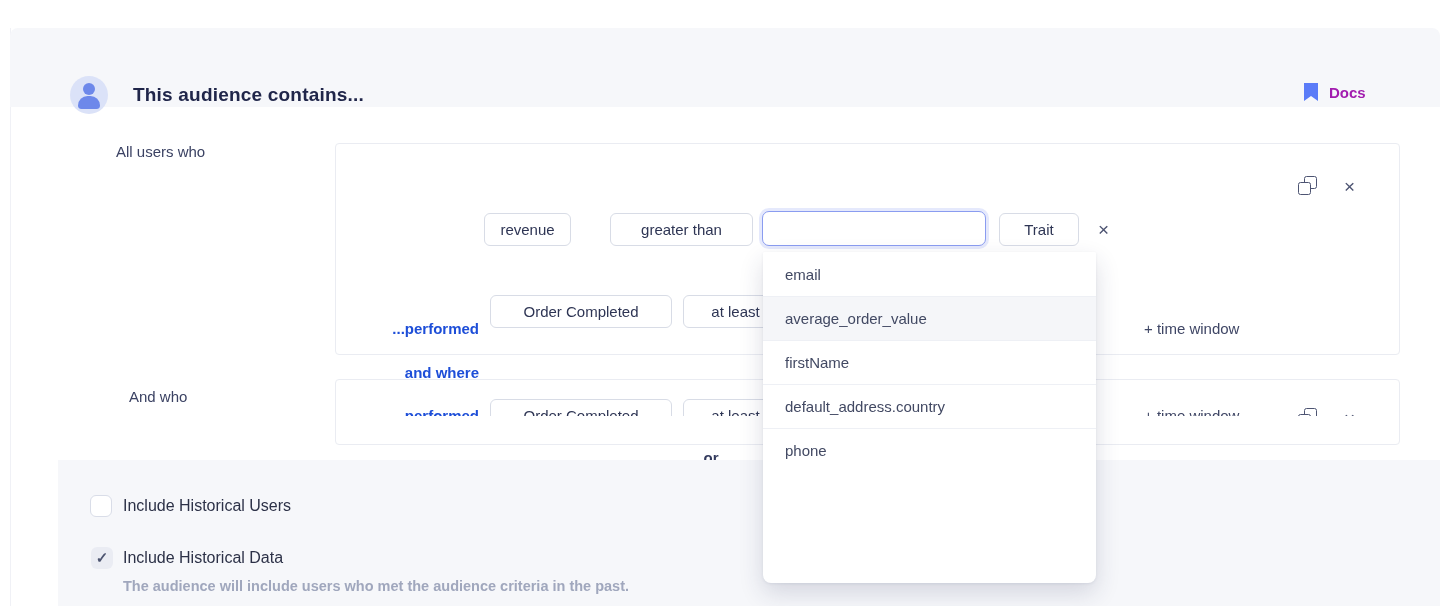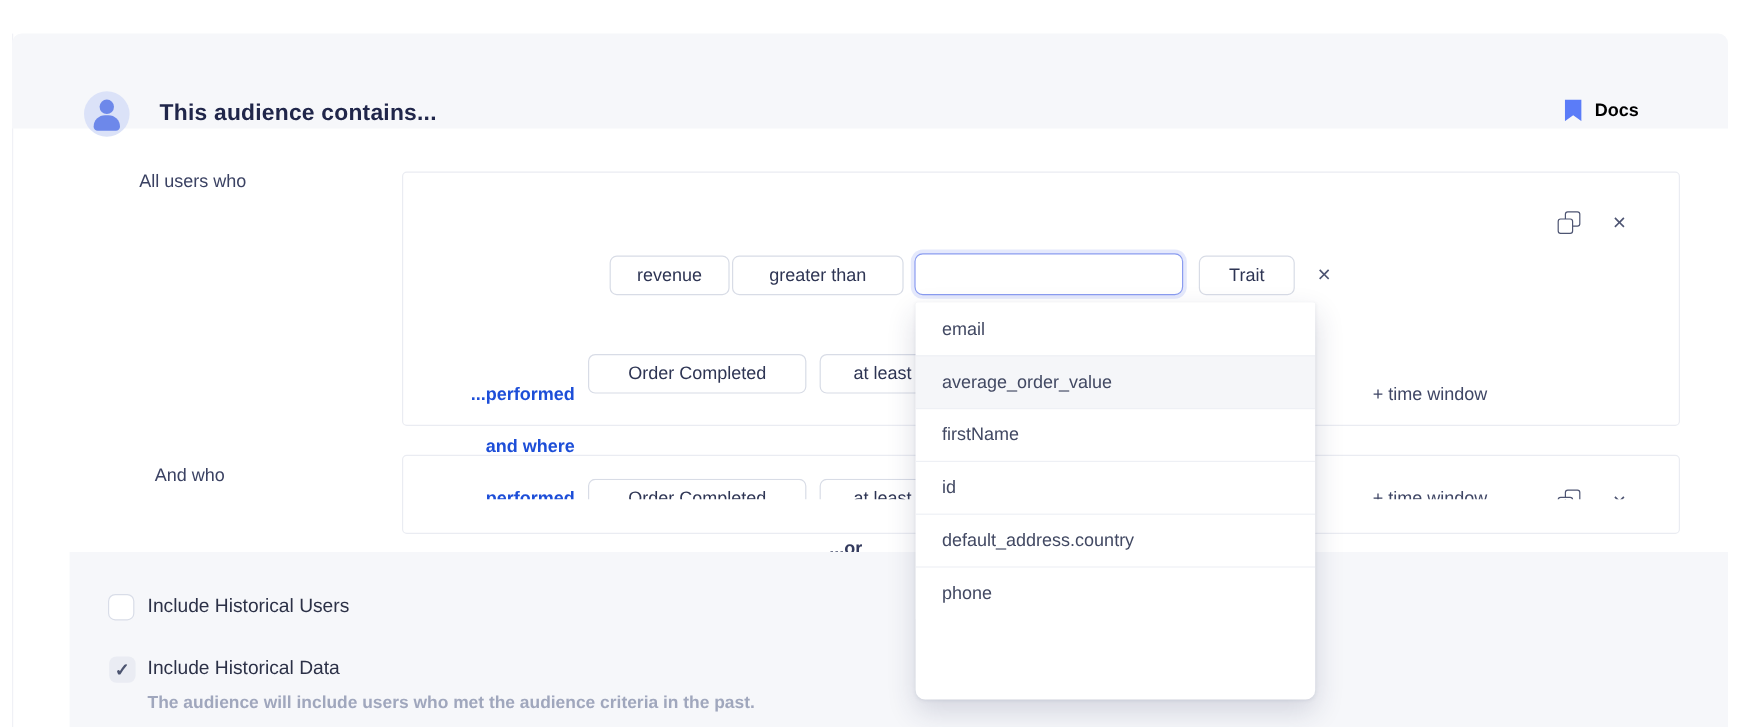--- a/index.html
+++ b/index.html
@@ -7,21 +7,21 @@
   .page{position:relative;width:1449px;height:606px;background:#fff;overflow:hidden;}
   .left-rail{position:absolute;left:10px;top:28px;bottom:0;width:1px;background:#f0f1f6;}
 
   
   .header{position:absolute;left:10px;top:28px;width:1430px;height:79px;background:#f6f7fa;border-radius:8px 8px 0 0;}
   .avatar{position:absolute;left:60px;top:48px;width:38px;height:38px;border-radius:50%;background:#dbe2f8;}
   .avatar::before{content:"";position:absolute;left:13px;top:7px;width:12px;height:12px;border-radius:50%;background:#6d88ea;}
   .avatar::after{content:"";position:absolute;left:8px;top:20px;width:22px;height:13px;border-radius:11px 11px 4px 4px;background:#6d88ea;}
   .hdr-title{position:absolute;left:123px;top:56px;font-size:19px;font-weight:bold;color:#20264a;letter-spacing:.2px;}
   .docs{position:absolute;left:1294px;top:55px;display:flex;align-items:center;gap:11px;cursor:pointer;}
-  .docs-label{font-size:15px;font-weight:bold;color:#000000;}
+  .docs-label{font-size:15px;font-weight:bold;color:#a21caf;}
 
   
   .grp-label{position:absolute;font-size:15px;color:#3b4263;margin-left:41px;}
 
   
   .card{position:absolute;left:335px;width:1065px;background:#fff;border:1px solid #eaecf2;border-radius:4px;box-sizing:border-box;}
   .card1{top:143px;height:212px;}
   .card2{top:379px;height:66px;overflow:hidden;}
   .clip-strip{position:absolute;left:0;top:19px;right:0;height:17px;overflow:hidden;}
 
@@ -85,21 +85,21 @@
     <button class="btn" style="left:154px;top:151px;width:182px;">Order Completed</button>
     <button class="btn" style="left:347px;top:151px;width:105px;">at least</button>
     <button class="btn" style="left:462px;top:151px;width:75px;">1</button>
     <span class="plain" style="left:549px;top:176px;">time</span>
     <span class="hint" style="left:678px;top:176px;">+ property</span>
     <span class="hint" style="left:808px;top:176px;">+ time window</span>
     <span class="copy-icon" style="left:962px;top:32px;"></span>
     <span class="xicon" style="left:1008px;top:33px;">×</span>
 
     <div class="row-label" style="left:11px;top:220px;">and where</div>
-    <button class="btn" style="left:172px;top:69px;width:100px;">revenue</button>
+    <button class="btn" style="left:148px;top:69px;width:87px;">revenue</button>
     <button class="btn" style="left:274px;top:69px;width:143px;">greater than</button>
     <button class="btn" style="left:663px;top:69px;width:80px;">Trait</button>
     <span class="xicon" style="left:762px;top:76px;">×</span>
 
     <div class="or-row">
       <span class="or-txt">...or</span>
       <span class="plus-blue">+</span>
       <span class="add-cond">Add condition</span>
     </div>
   </div>
@@ -129,17 +129,16 @@
         <span>✓</span>
       </span>
     <span class="cb-label" style="left:65px;top:89px;">Include Historical Data</span>
     <span class="cb-desc" style="left:65px;top:118px;font-weight:bold;">The audience will include users who met the audience criteria in the past.</span>
   </div>
 
   <div class="dropdown">
     <div class="dd-item">email</div>
     <div class="dd-item hl">average_order_value</div>
     <div class="dd-item">firstName</div>
-    <div class="dd-item">id</div>
     <div class="dd-item">default_address.country</div>
     <div class="dd-item">phone</div>
   </div>
 </div>
 
 </body></html>

